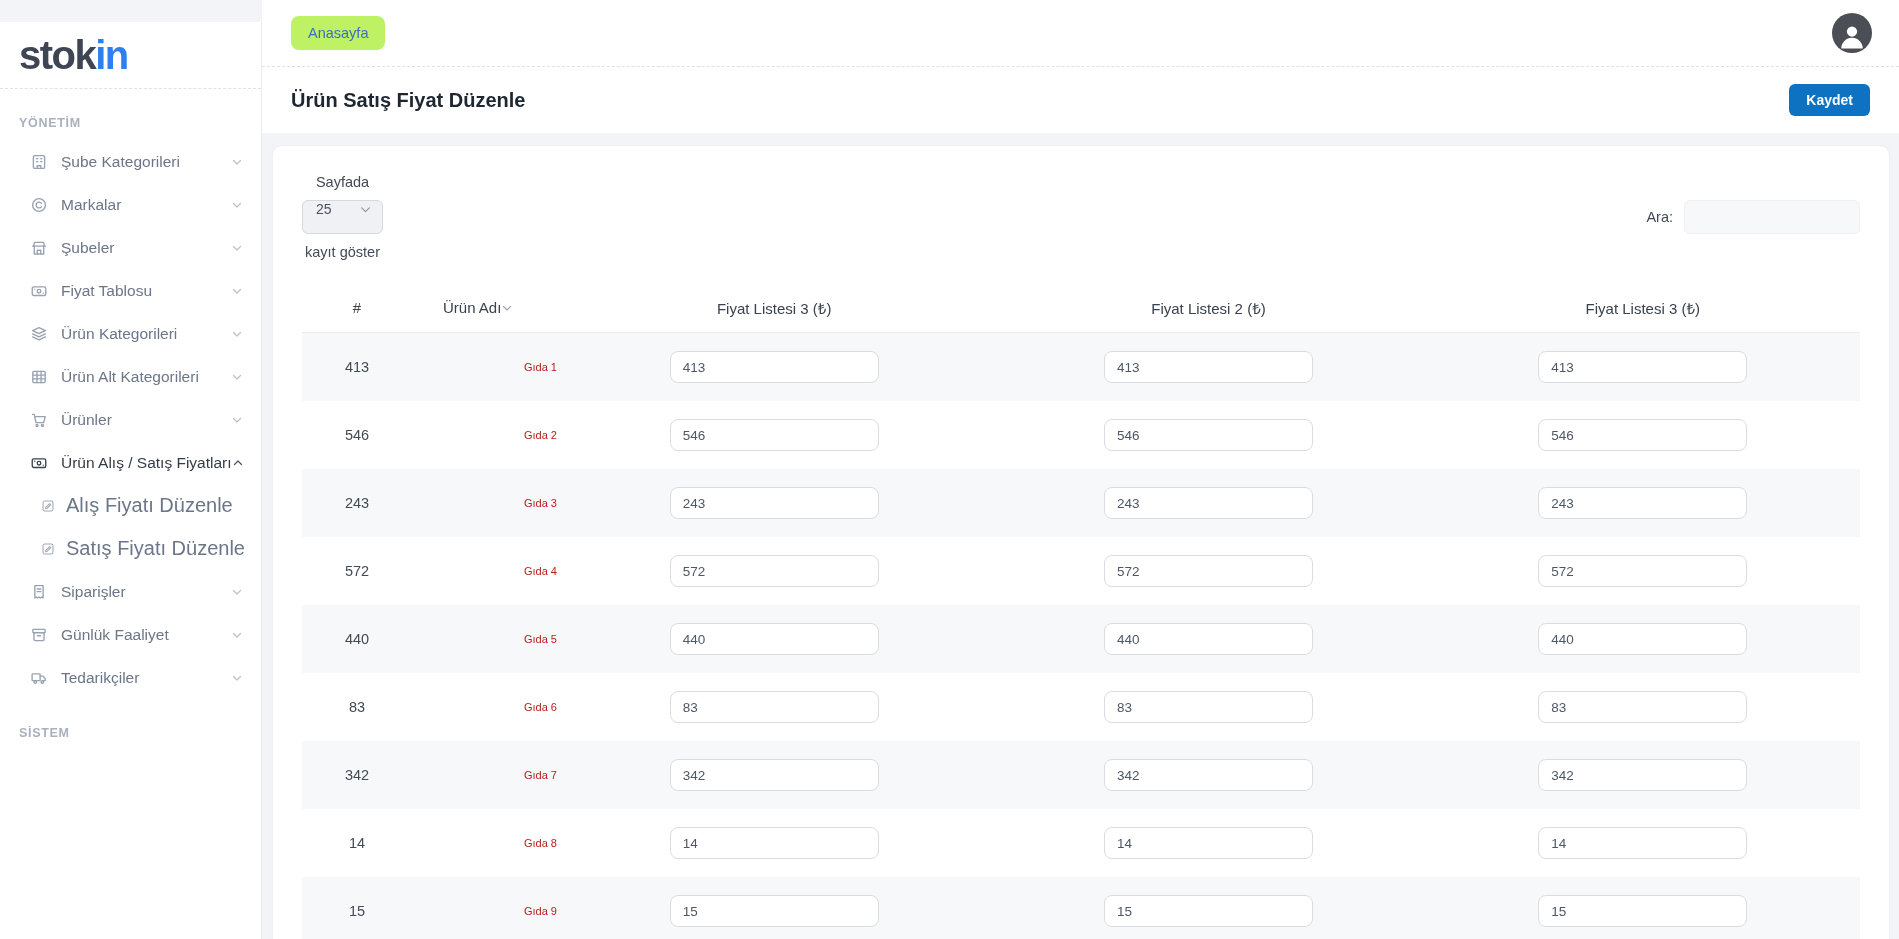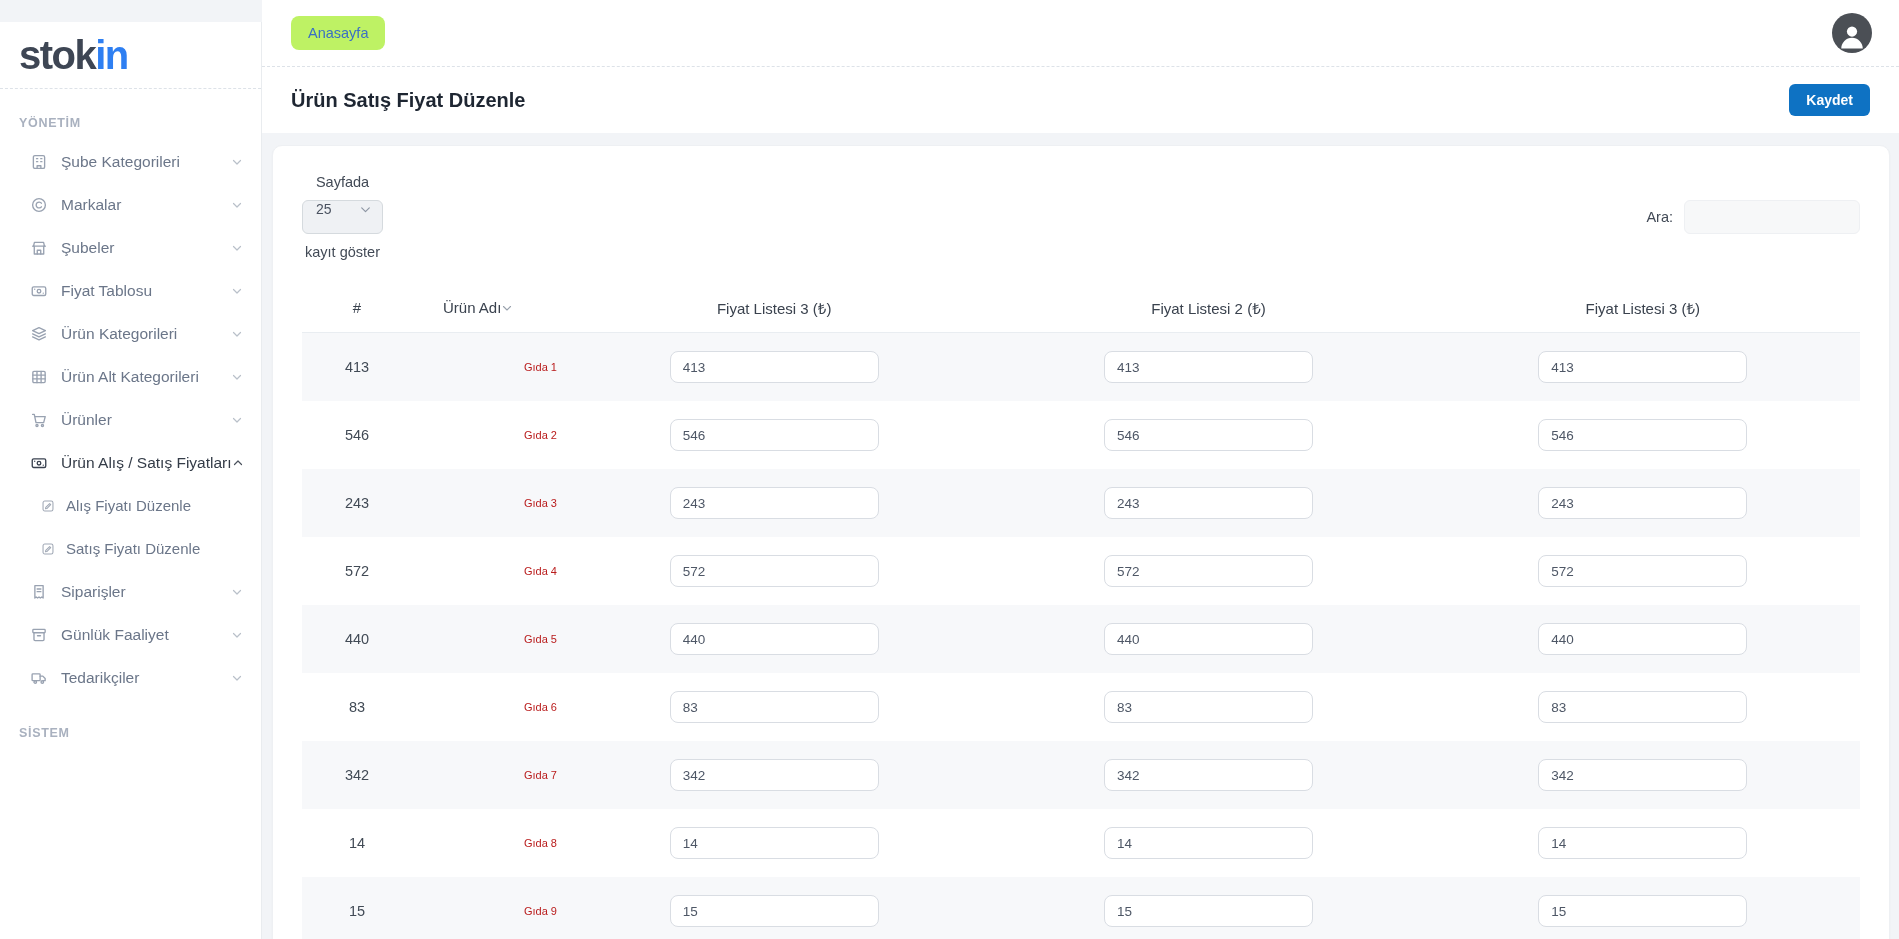--- a/index.html
+++ b/index.html
@@ -21,21 +21,21 @@
   .nav-item{height:43px;display:flex;align-items:center;padding:0 18px 0 30px;
             color:#6b7689;font-size:15.5px;cursor:pointer;}
   .nav-icon{width:18px;height:18px;margin-right:13px;color:#99a2b1;display:flex;align-items:center;}
   .nav-icon svg{width:18px;height:18px;}
   .nav-label{white-space:nowrap;}
   .nav-chevron{margin-left:auto;display:flex;color:#b9c0c9;}
   .nav-item.active{color:#343c48;}
   .nav-item.active .nav-icon{color:#3a4250;}
   .nav-item.active .nav-chevron{color:#4a515c;}
   .nav-subitem{height:43px;display:flex;align-items:center;padding-left:41px;
-               color:#6b7689;font-size:15px;cursor:pointer;}
+               color:#6b7689;font-size:20px;cursor:pointer;}
   .sub-icon{width:14px;height:14px;margin-right:11px;color:#a0a8b5;display:flex;}
   .sub-icon svg{width:14px;height:14px;}
 
   
   .main{flex:1;display:flex;flex-direction:column;min-width:0;}
   .topbar{height:67px;min-height:67px;background:#fff;border-bottom:1px dashed #dde2e8;
           display:flex;align-items:center;padding:0 27px 0 29px;}
   .breadcrumb{background:#bef264;color:#3a6fc4;font-size:14.5px;padding:9px 17px;
               border-radius:8px;cursor:pointer;}
   .avatar{margin-left:auto;width:40px;height:40px;border-radius:50%;background:#4b4f55;

